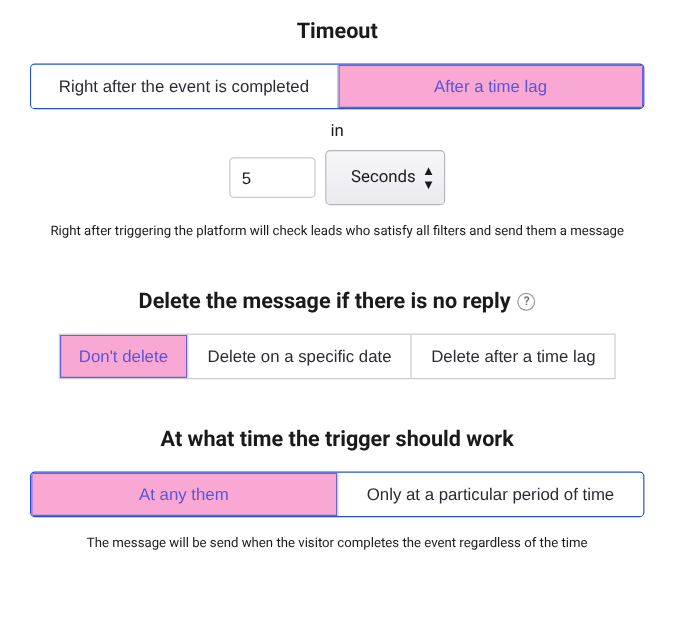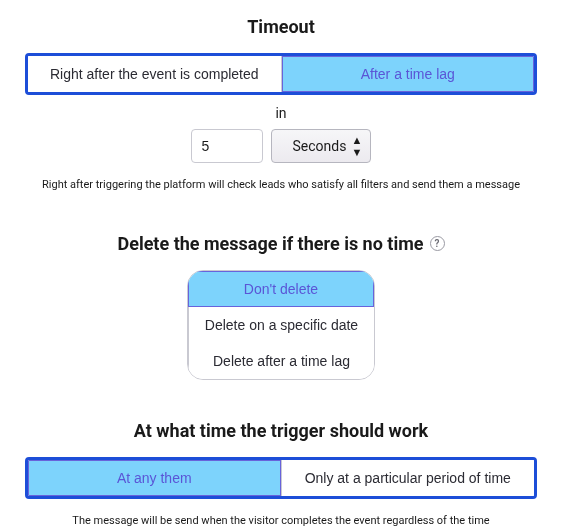--- a/index.html
+++ b/index.html
@@ -17,48 +17,47 @@
   }
   .heading {
     font-size: 18px;
     font-weight: 700;
     text-align: center;
     margin: 6px 0 16px 0;
   }
   .seg-group {
     display: flex;
     width: 100%;
-    border: 3px solid #1d4ed8;
+    border: 1px solid #1d4ed8;
     border-radius: 4px;
     overflow: hidden;
   }
   .seg-btn {
     flex: 1 1 0;
     background: #fff;
     border: none;
     padding: 10px 14px;
     font-size: 14px;
     color: #2b2b33;
     cursor: pointer;
     text-align: center;
   }
   .seg-btn + .seg-btn {
     border-left: 1px solid #c9c9d1;
   }
   .seg-btn.selected {
-    background: #7dd3fc;
+    background: #f9a8d4;
     color: #5a55d6;
     box-shadow: inset 0 0 0 1px #6863db;
   }
   .seg-group-inline {
     display: inline-flex;
     border: 1px solid #c9c9d1;
-    border-radius: 16px;
+    border-radius: 0;
     overflow: hidden;
-    flex-direction: column;
   }
   .seg-group-inline .seg-btn {
     flex: 0 0 auto;
     padding: 10px 16px;
   }
   .center {
     text-align: center;
   }
   .in-label {
     font-size: 14px;
@@ -77,21 +76,21 @@
     height: 34px;
     border: 1px solid #c9c9d1;
     border-radius: 4px;
     padding: 0 10px;
     font-size: 14px;
     color: #1a1a1a;
     background: #fff;
   }
   .select-wrap {
     position: relative;
-    height: 34px;
+    height: 46px;
     border: 1px solid #b6b6bf;
     border-radius: 4px;
     background: linear-gradient(#f6f6f8, #eceaef);
     display: flex;
     align-items: center;
     padding: 0 24px 0 21px;
     font-size: 14px;
     color: #1a1a1a;
   }
   .select-caret {
@@ -155,21 +154,21 @@
           <span>▼</span>
       </span>
     </div>
   </div>
 
   <div class="caption">Right after triggering the platform will check leads who satisfy all filters and send them a message</div>
 </div>
 
 <div class="section">
   <div class="heading heading-with-icon">
-    <span>Delete the message if there is no time</span>
+    <span>Delete the message if there is no reply</span>
     <span class="help-icon">?</span>
   </div>
 
   <div class="center">
     <div class="seg-group-inline">
       <button class="seg-btn selected">Don't delete</button>
       <button class="seg-btn">Delete on a specific date</button>
       <button class="seg-btn">Delete after a time lag</button>
     </div>
   </div>

